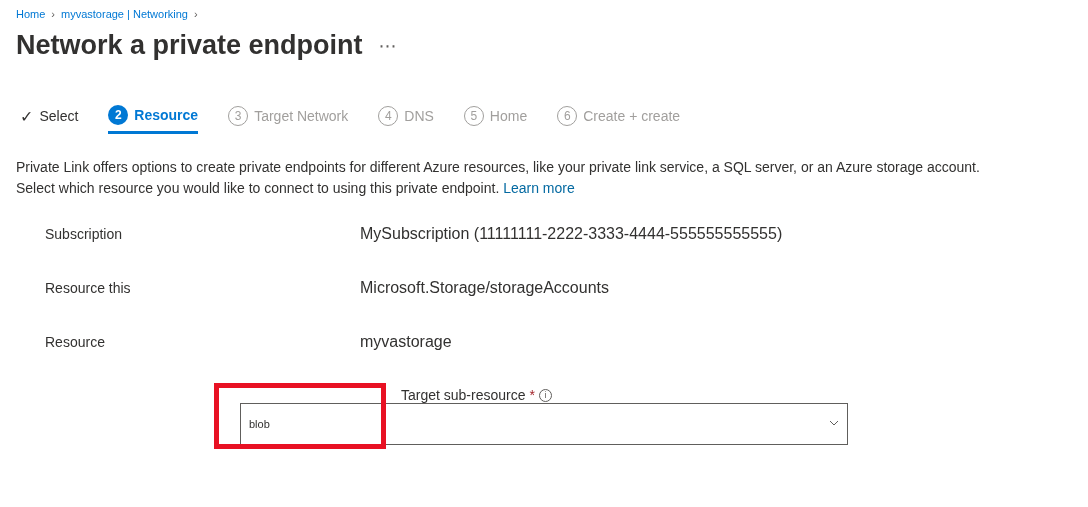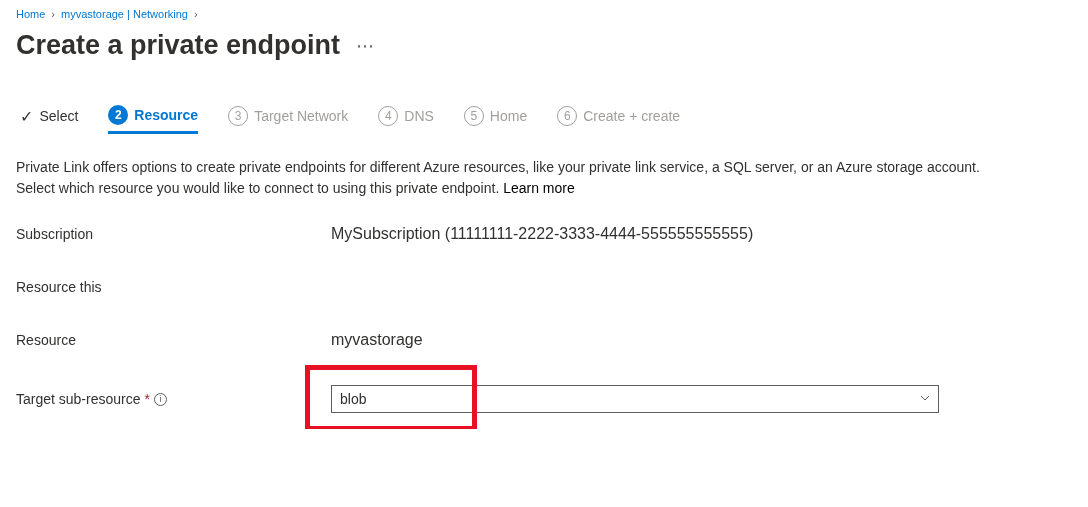--- a/index.html
+++ b/index.html
@@ -83,33 +83,34 @@
       border: 1px solid #a19f9d;
       color: #a19f9d;
     }
     .desc {
       font-size: 14px;
       color: #323130;
       line-height: 1.5;
       margin-bottom: 26px;
       max-width: 980px;
     }
-    .desc a { color: #000000; text-decoration: none; cursor: pointer; }
+    .desc a { color: #0369a1; text-decoration: none; cursor: pointer; }
     .field-row {
       display: flex;
       align-items: center;
       margin-bottom: 36px;
     }
     .field-label {
       width: 315px;
       font-size: 14px;
       color: #323130;
       display: flex;
       align-items: center;
       gap: 4px;
+      margin-left: 29px;
     }
     .field-value {
       font-size: 16px;
       color: #323130;
     }
     .required { color: #a4262c; }
     .info-icon {
       width: 13px;
       height: 13px;
       border: 1px solid #605e5c;
@@ -120,24 +121,24 @@
       font-size: 9px;
       color: #605e5c;
       cursor: pointer;
     }
     .select-wrap {
       position: relative;
       display: inline-block;
     }
     .select {
       width: 608px;
-      height: 28px;
+      height: 42px;
       border: 1px solid #605e5c;
       padding: 0 28px 0 8px;
-      font-size: 14px;
+      font-size: 11px;
       color: #323130;
       background: #ffffff;
       display: flex;
       align-items: center;
       cursor: pointer;
     }
     .select-chevron {
       position: absolute;
       right: 8px;
       top: 50%;
@@ -146,34 +147,34 @@
     }
     .highlight-box {
       position: absolute;
       border: 5px solid #e81123;
       left: -26px;
       top: -20px;
       width: 172px;
       height: 66px;
       pointer-events: none;
     }
-    .last-row { margin-bottom: 0; }
+    .last-row { margin-bottom: 0; flex-direction: column; }
   </style>
 </head>
 <body>
 
 <div class="breadcrumb">
   <a>Home</a>
   <span class="sep">›</span>
   <a>myvastorage | Networking</a>
   <span class="sep">›</span>
 </div>
 
 <div class="title-row">
-  <h1 class="page-title">Create a private endpoint</h1>
+  <h1 class="page-title">Network a private endpoint</h1>
   <span class="more-icon">⋯</span>
 </div>
 
 <div class="tabs">
   <div class="tab completed">
     <span class="check">✓</span>
     <span>Select</span>
   </div>
   <div class="tab active">
     <span class="step-circle">2</span>
@@ -201,20 +202,21 @@
   <span>Private Link offers options to create private endpoints for different Azure resources, like your private link service, a SQL server, or an Azure storage account. Select which resource you would like to connect to using this private endpoint.  </span><a>Learn more</a>
 </p>
 
 <div class="field-row">
   <div class="field-label">Subscription</div>
   <div class="field-value">MySubscription (11111111-2222-3333-4444-555555555555)</div>
 </div>
 
 <div class="field-row">
   <div class="field-label">Resource this</div>
+  <div class="field-value">Microsoft.Storage/storageAccounts</div>
 </div>
 
 <div class="field-row">
   <div class="field-label">Resource</div>
   <div class="field-value">myvastorage</div>
 </div>
 
 <div class="field-row last-row">
   <div class="field-label">
     <span>Target sub-resource</span>

